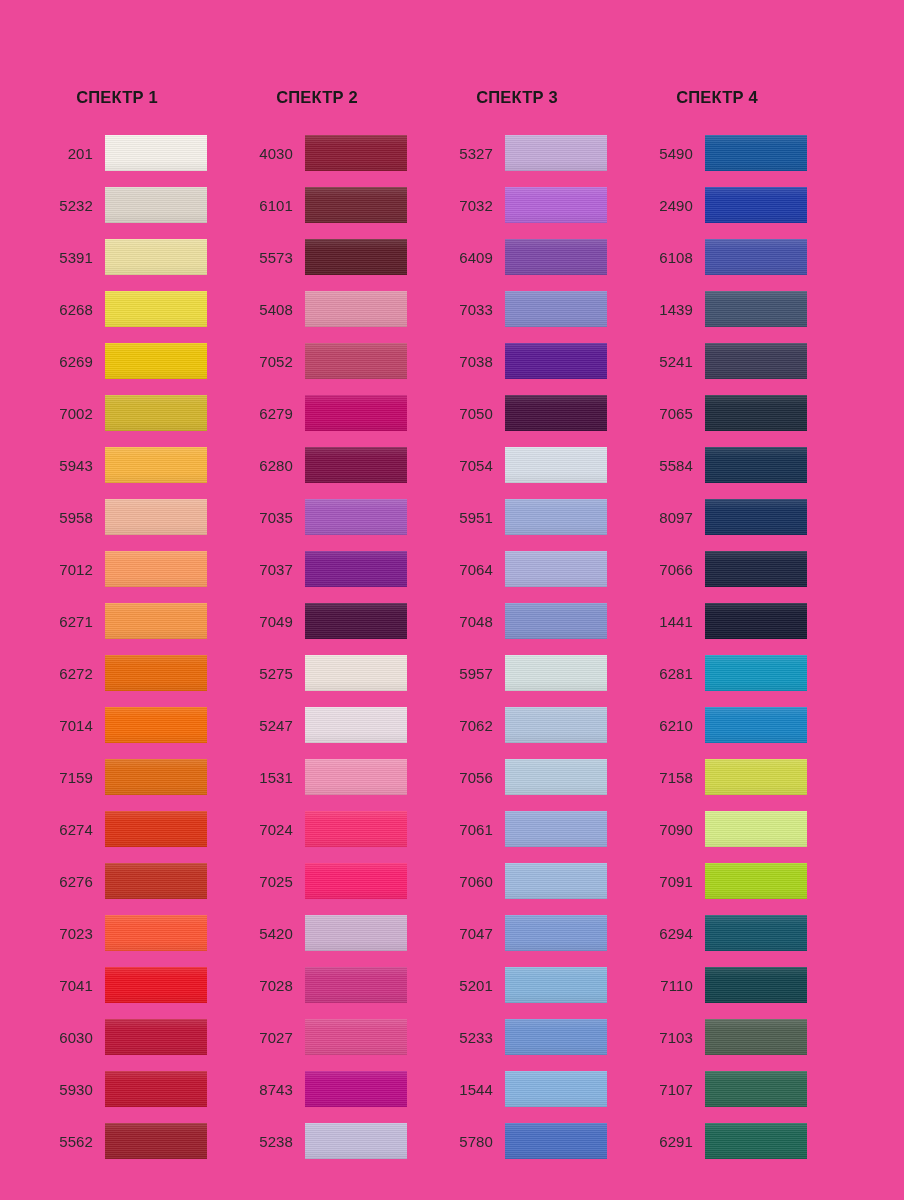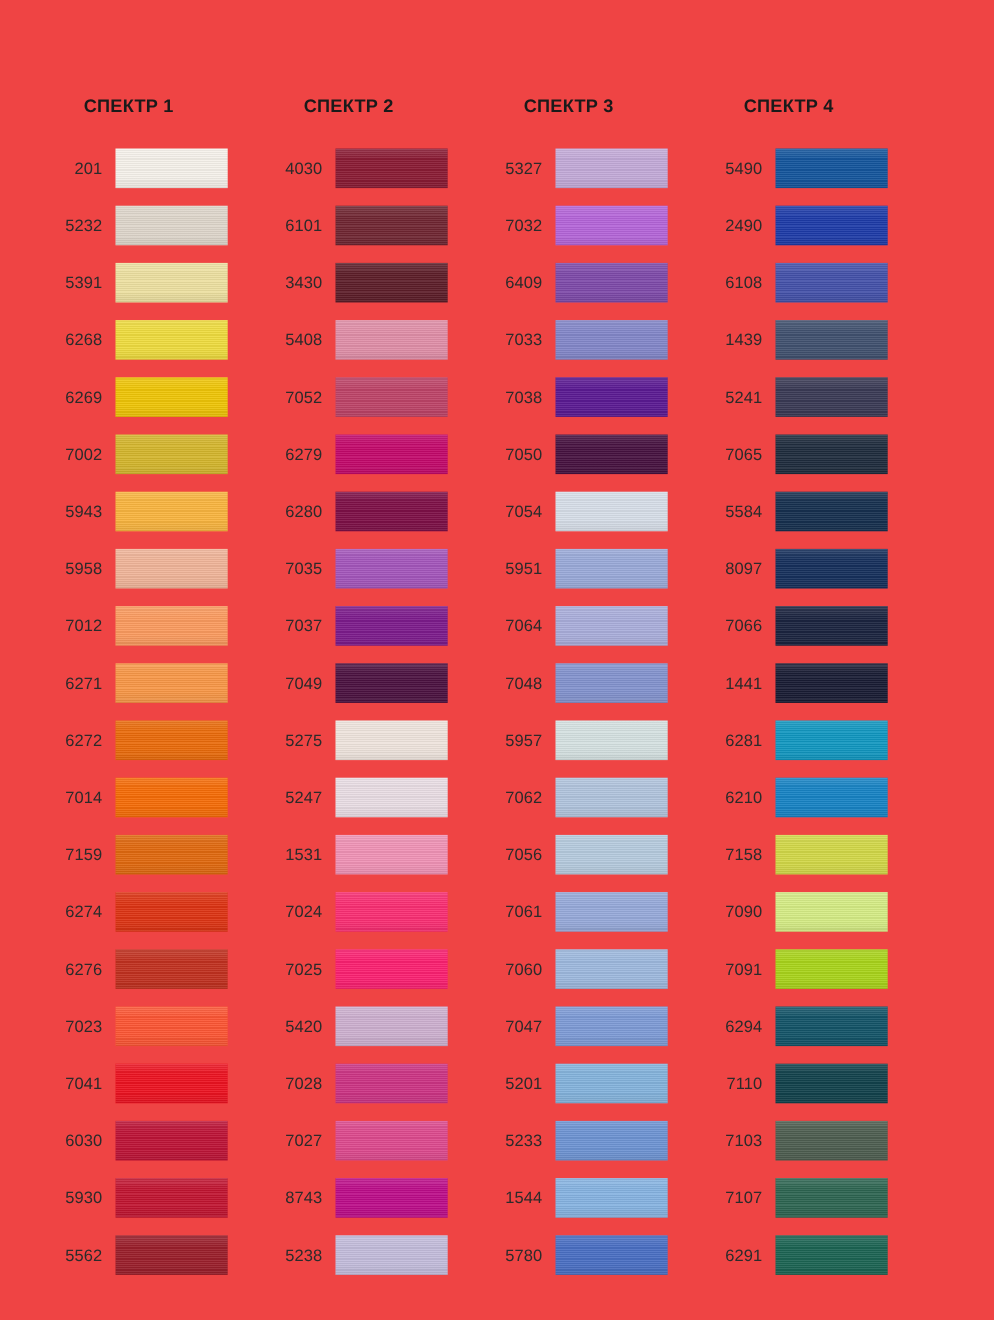--- a/index.html
+++ b/index.html
@@ -12,21 +12,21 @@
     height: 1200px;
     font-family: "Liberation Sans", "DejaVu Sans", sans-serif;
     -webkit-font-smoothing: antialiased;
     overflow: hidden;
   }
 
   .chart-sheet {
     position: relative;
     width: 904px;
     height: 1200px;
-    background: #ef4444;
+    background: #ec4899;
     box-sizing: border-box;
     padding-top: 88px;
   }
 
   .columns {
     display: flex;
     flex-direction: row;
     align-items: flex-start;
     justify-content: flex-start;
     padding-left: 12px;
@@ -208,21 +208,21 @@
         <div class="swatch-rows">
           <div class="swatch-row">
             <div class="swatch-code">4030</div>
             <div class="swatch-chip" style="background-color: rgb(138, 27, 52);"></div>
           </div>
           <div class="swatch-row">
             <div class="swatch-code">6101</div>
             <div class="swatch-chip" style="background-color: rgb(111, 37, 49);"></div>
           </div>
           <div class="swatch-row">
-            <div class="swatch-code">3430</div>
+            <div class="swatch-code">5573</div>
             <div class="swatch-chip" style="background-color: rgb(92, 29, 40);"></div>
           </div>
           <div class="swatch-row">
             <div class="swatch-code">5408</div>
             <div class="swatch-chip" style="background-color: rgb(224, 143, 168);"></div>
           </div>
           <div class="swatch-row">
             <div class="swatch-code">7052</div>
             <div class="swatch-chip" style="background-color: rgb(189, 68, 104);"></div>
           </div>

